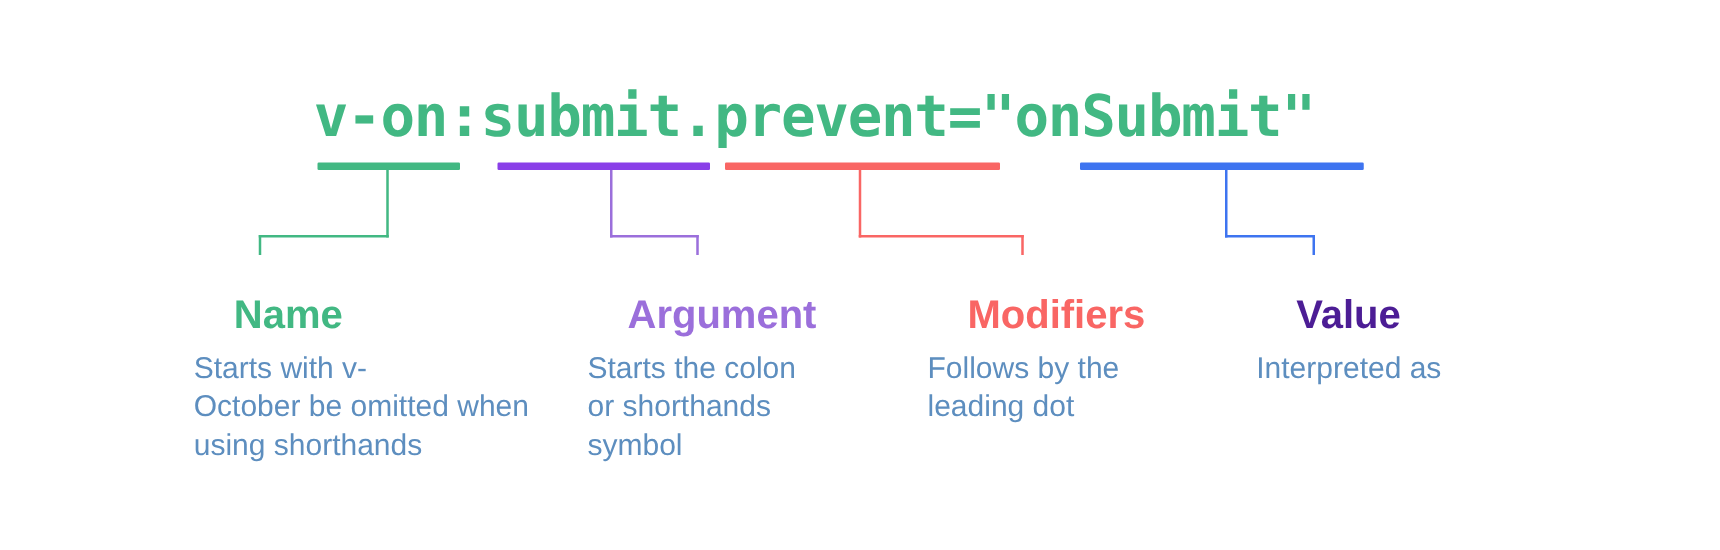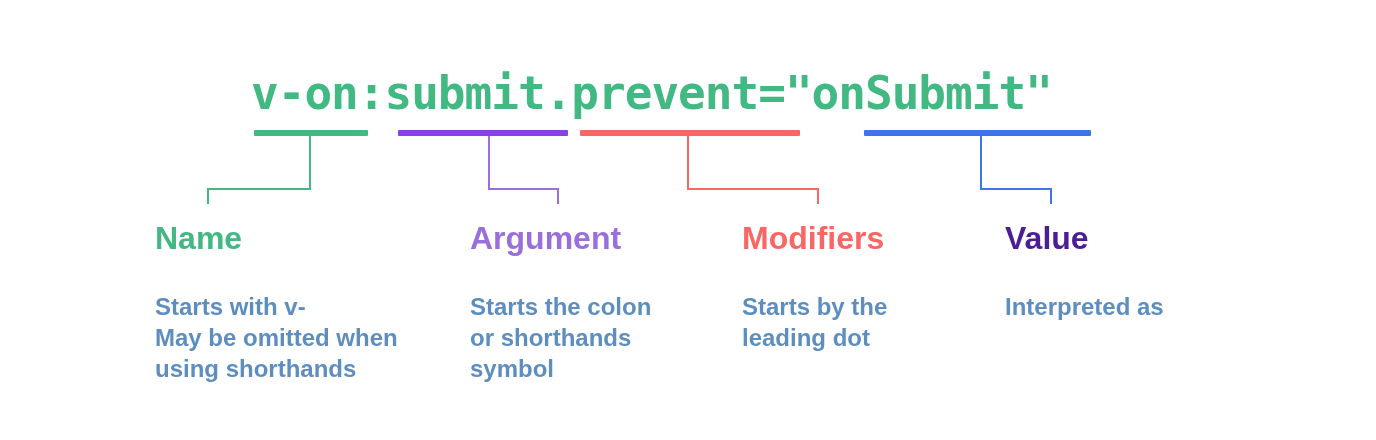--- a/index.html
+++ b/index.html
@@ -51,71 +51,72 @@
     top: 188px;
     width: 2px;
     height: 16px;
   }
   .stub0 { left: 207px; }
   .stub1 { left: 557px; }
   .stub2 { left: 817px; }
   .stub3 { left: 1050px; }
   .label {
     position: absolute;
-    top: 219px;
+    top: 232px;
     font-size: 32px;
     line-height: 38px;
     font-weight: bold;
     letter-spacing: 0px;
+    margin-left: 32px;
   }
   .desc {
     position: absolute;
-    top: 291px;
+    top: 279px;
     font-size: 24px;
     line-height: 31px;
-    font-weight: bold;
+    font-weight: normal;
   }
   .col0 { left: 155px; }
   .col1 { left: 470px; }
   .col2 { left: 742px; }
   .col3 { left: 1005px; }
 </style>
 </head>
 <body>
 
 <div class="stage">
 
   <div class="code" style="color: rgb(66, 184, 131);">v-on:submit.prevent="onSubmit"</div>
 
   <div class="bar bar0" style="background-color: rgb(66, 184, 131);"></div>
   <div class="conn conn0" style="border-color: rgb(66, 184, 131);"></div>
   <div class="stub stub0" style="background-color: rgb(66, 184, 131);"></div>
   <div class="label col0" style="color: rgb(66, 184, 131);">Name</div>
   <div class="desc col0" style="color: rgb(93, 142, 191);">
     <div>Starts with v-</div>
-    <div>May be omitted when</div>
+    <div>October be omitted when</div>
     <div>using shorthands</div>
   </div>
 
   <div class="bar bar1" style="background-color: rgb(138, 63, 232);"></div>
   <div class="conn conn1" style="border-color: rgb(155, 111, 219);"></div>
   <div class="stub stub1" style="background-color: rgb(155, 111, 219);"></div>
   <div class="label col1" style="color: rgb(155, 111, 219);">Argument</div>
   <div class="desc col1" style="color: rgb(93, 142, 191);">
     <div>Starts the colon</div>
     <div>or shorthands</div>
     <div>symbol</div>
   </div>
 
   <div class="bar bar2" style="background-color: rgb(249, 102, 100);"></div>
   <div class="conn conn2" style="border-color: rgb(249, 102, 100);"></div>
   <div class="stub stub2" style="background-color: rgb(249, 102, 100);"></div>
   <div class="label col2" style="color: rgb(249, 102, 100);">Modifiers</div>
   <div class="desc col2" style="color: rgb(93, 142, 191);">
-    <div>Starts by the</div>
+    <div>Follows by the</div>
     <div>leading dot</div>
   </div>
 
   <div class="bar bar3" style="background-color: rgb(62, 116, 240);"></div>
   <div class="conn conn3" style="border-color: rgb(62, 116, 240);"></div>
   <div class="stub stub3" style="background-color: rgb(62, 116, 240);"></div>
   <div class="label col3" style="color: #4c1d95;">Value</div>
   <div class="desc col3" style="color: rgb(93, 142, 191);">
     <div>Interpreted as</div>
   </div>

